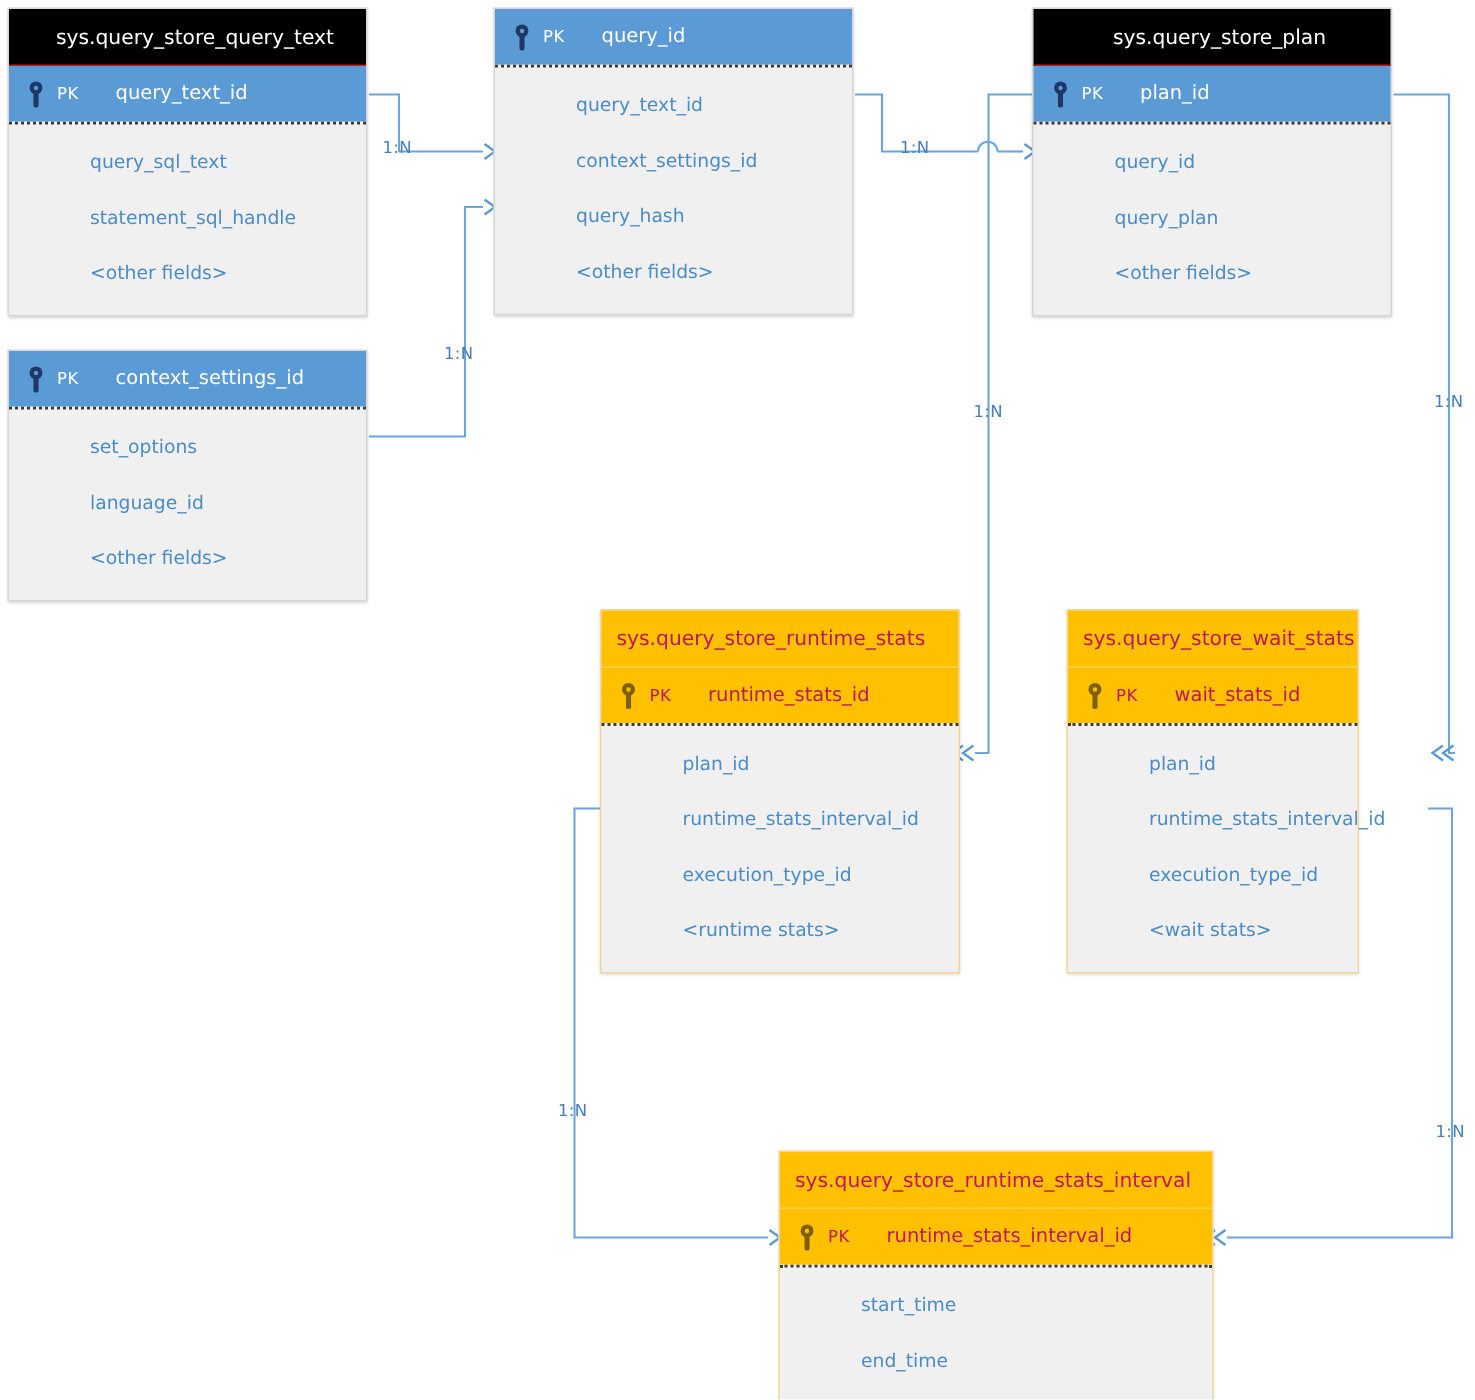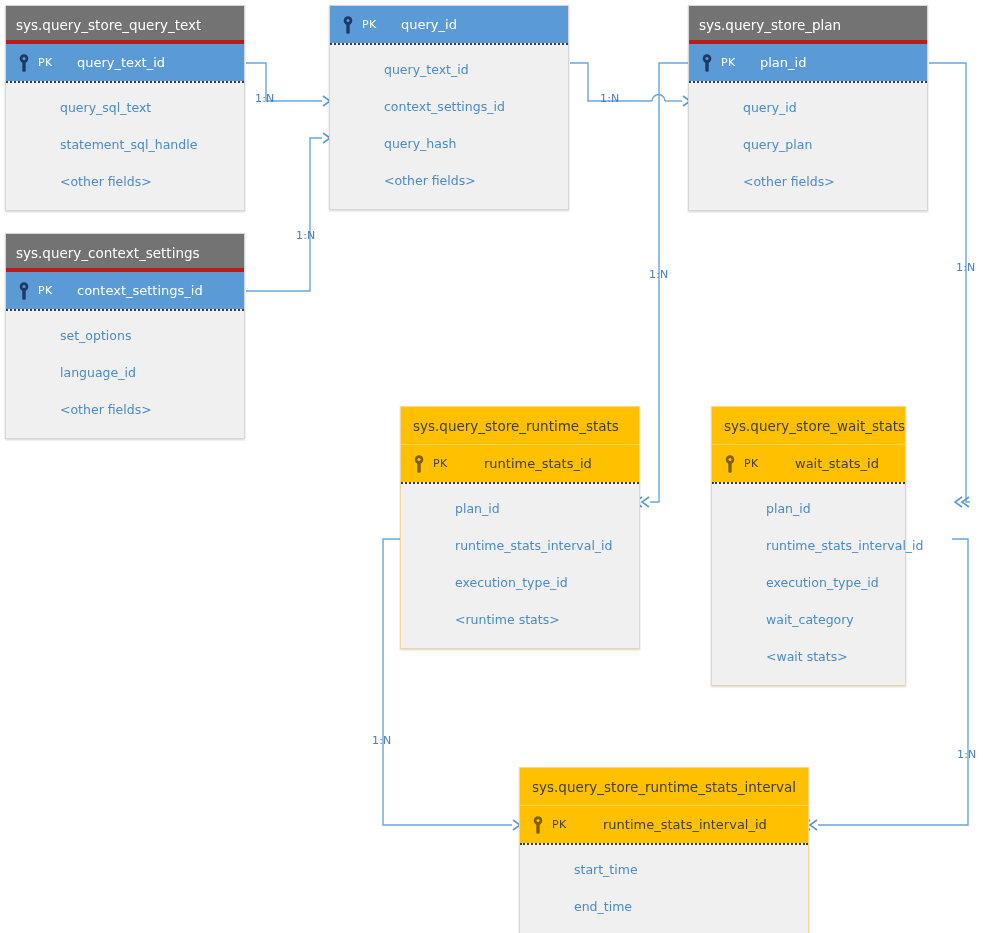--- a/index.html
+++ b/index.html
@@ -67,28 +67,28 @@
   .entity .field{
     box-sizing:border-box;
     height:37px;
     line-height:37px;
     padding-left:54px;
     font-size:12.5px;
     color:#4a8cc6;
     white-space:nowrap;
   }
   
-  .theme-blue .ent-title{ background:#737373; border-bottom:4px solid #b91c1c; }
+  .theme-blue .ent-title{ background:#000000; border-bottom:1px solid #b91c1c;text-align:center; }
   .theme-blue .ent-pk{ background:#5b9bd5; }
   .theme-blue{ border:1px solid #d6d6d6; }
   
   .theme-orange .ent-title{ background:#ffc000; border-bottom:1px solid #ffd24d; }
   .theme-orange .ent-pk{ background:#ffc000; }
   .theme-orange{ border:1px solid #f3d79a; }
-  .theme-orange .ent-title, .theme-orange .ent-pk{ color:#404040;padding-left:12px; }
+  .theme-orange .ent-title, .theme-orange .ent-pk{ color:#be185d; }
   .card-label{
     position:absolute;
     font-size:11px;
     color:#4a7ebb;
     white-space:nowrap;
     letter-spacing:.2px;
   }
 </style>
 </head>
 <body>
@@ -169,21 +169,20 @@
       <span class="pk-name">query_text_id</span>
     </div>
     <div class="ent-body">
       <div class="field">query_sql_text</div>
       <div class="field">statement_sql_handle</div>
       <div class="field">&lt;other fields&gt;</div>
     </div>
   </div>
 
   <div class="entity theme-blue" style="left:5px;top:233px;width:240px;">
-    <div class="ent-title">sys.query_context_settings</div>
     <div class="ent-pk">
       <svg class="key-icon" viewBox="0 0 13 18">
         <circle cx="5" cy="4.6" r="4.3" fill="#1f3864"></circle>
         <circle cx="5" cy="4.6" r="1.5" fill="#5b9bd5"></circle>
         <rect x="3.3" y="7.5" width="3.4" height="10.2" rx="1.2" fill="#1f3864"></rect>
       </svg>
       <span class="pk-tag">PK</span>
       <span class="pk-name">context_settings_id</span>
     </div>
     <div class="ent-body">
@@ -256,21 +255,20 @@
         <circle cx="5" cy="4.6" r="1.5" fill="#ffc000"></circle>
         <rect x="3.3" y="7.5" width="3.4" height="10.2" rx="1.2" fill="#7f5f00"></rect>
       </svg>
       <span class="pk-tag">PK</span>
       <span class="pk-name">wait_stats_id</span>
     </div>
     <div class="ent-body">
       <div class="field">plan_id</div>
       <div class="field">runtime_stats_interval_id</div>
       <div class="field">execution_type_id</div>
-      <div class="field">wait_category</div>
       <div class="field">&lt;wait stats&gt;</div>
     </div>
   </div>
 
   <div class="entity theme-orange" style="left:519px;top:767px;width:290px;">
     <div class="ent-title">sys.query_store_runtime_stats_interval</div>
     <div class="ent-pk">
       <svg class="key-icon" viewBox="0 0 13 18">
         <circle cx="5" cy="4.6" r="4.3" fill="#7f5f00"></circle>
         <circle cx="5" cy="4.6" r="1.5" fill="#ffc000"></circle>

